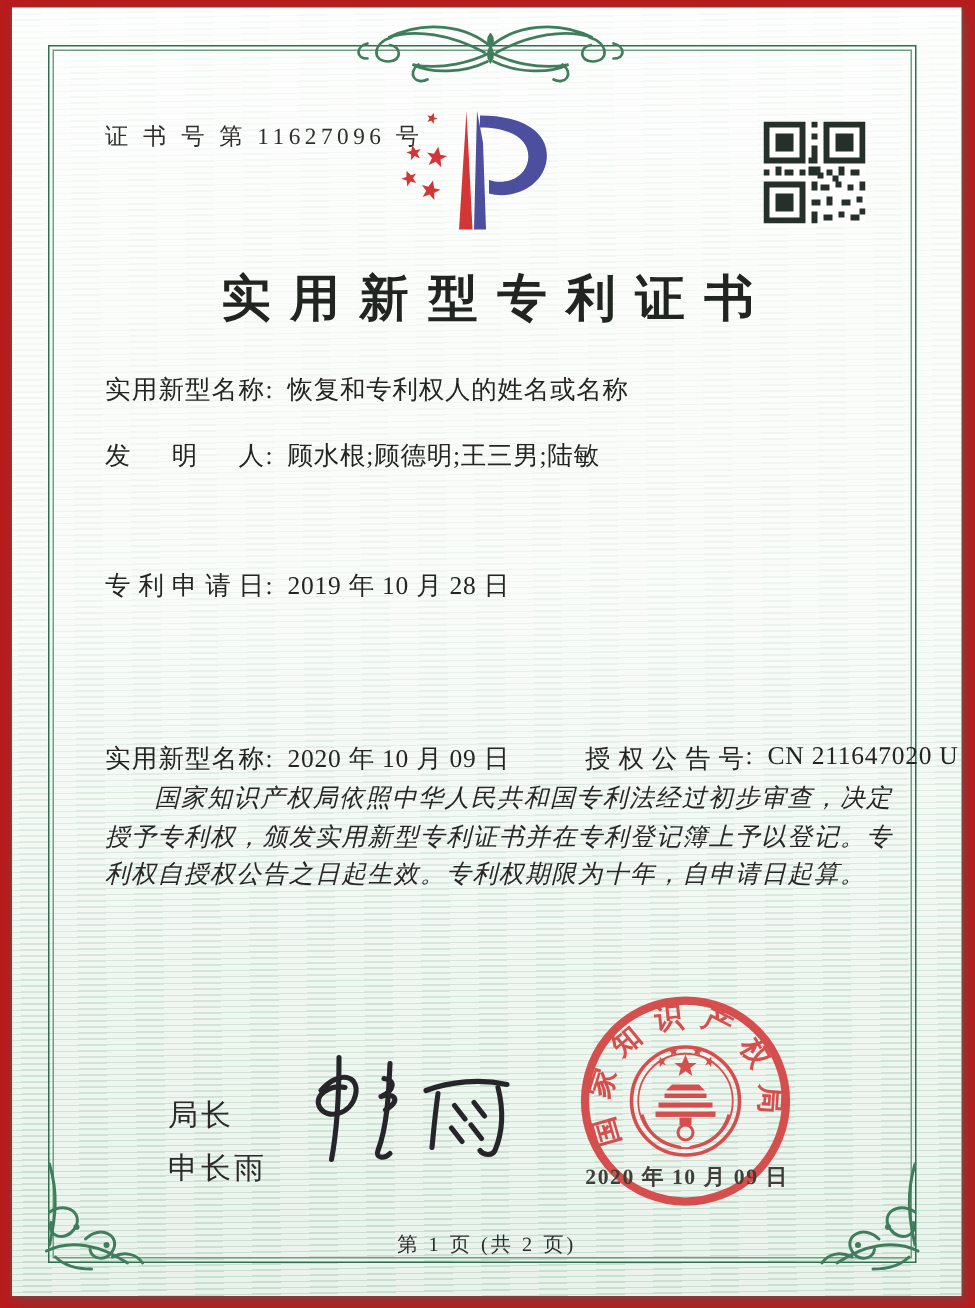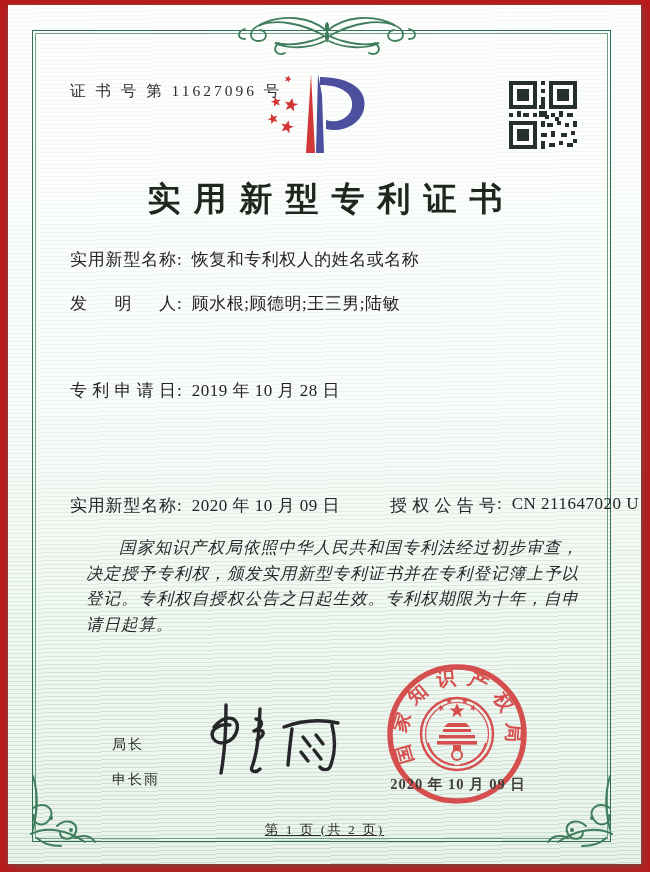--- a/index.html
+++ b/index.html
@@ -23,29 +23,29 @@
   .qr{position:absolute;left:501px;top:76px;width:68px;height:68px;}
   .title{position:absolute;left:0;right:12px;top:172px;text-align:center;
          font-size:33px;font-weight:600;letter-spacing:13px;padding-left:26px;color:#20251f;}
   .row{position:absolute;left:62px;right:38px;font-size:17px;color:#242424;white-space:nowrap;}
   .lbl{display:inline-block;width:106px;text-align:justify;text-align-last:justify;vertical-align:top;}
   .colon{display:inline-block;margin:0 10px 0 1px;}
   .val{letter-spacing:.5px;}
   .pair2{position:absolute;left:292px;top:0;margin-left:28px;}
   .body-text{position:absolute;left:62px;right:46px;top:514px;color:#272727;
              font-size:16.5px;line-height:25.5px;font-style:italic;letter-spacing:1px;text-align:justify;}
-  .body-text p{margin:16px;text-indent:2em;}
-  .officer{position:absolute;left:104px;top:722px;font-size:14px;color:#2b2b2b;
+  .body-text p{margin:0;text-indent:2em;}
+  .officer{position:absolute;left:104px;top:722px;font-size:20px;color:#2b2b2b;
            font-family:"Liberation Sans","DejaVu Sans",sans-serif;line-height:35px;letter-spacing:2px;}
   .signature{position:absolute;left:192px;top:692px;width:152px;height:88px;}
   .seal{position:absolute;left:364px;top:644px;width:170px;height:170px;opacity:.93;}
   .seal-date{position:absolute;left:382px;top:770px;width:136px;text-align:center;
              font-size:14.5px;font-weight:700;color:#403e3a;letter-spacing:1px;z-index:3;}
   .footer-page{position:absolute;left:0;right:0;top:816px;text-align:center;
-               font-size:13.5px;color:#2c2c2c;letter-spacing:2px;text-decoration:underline;}
+               font-size:13.5px;color:#2c2c2c;letter-spacing:2px;}
   svg{display:block;}
 </style>
 </head>
 <body>
 
 <div class="stage">
   <div class="page">
     <div class="guilloche"></div>
     <div class="frame"></div>
 

